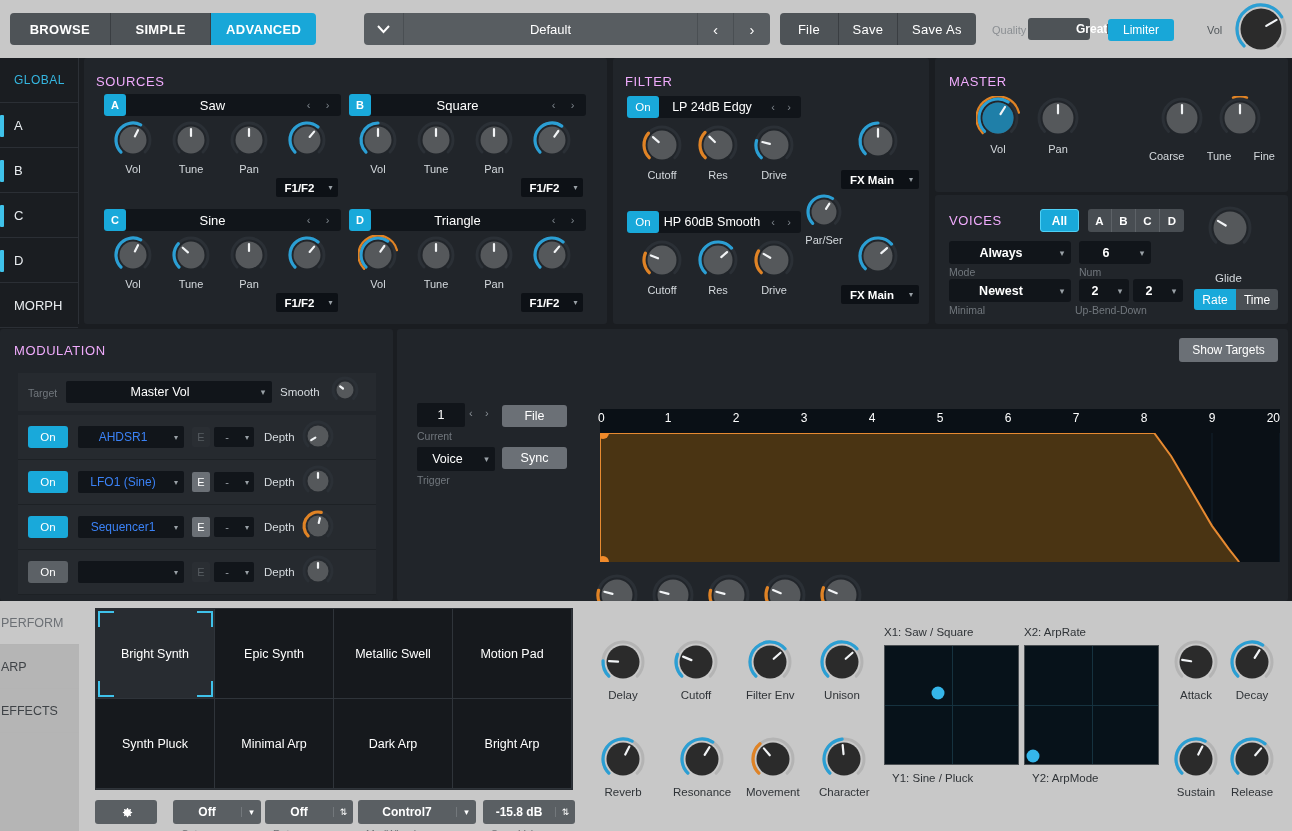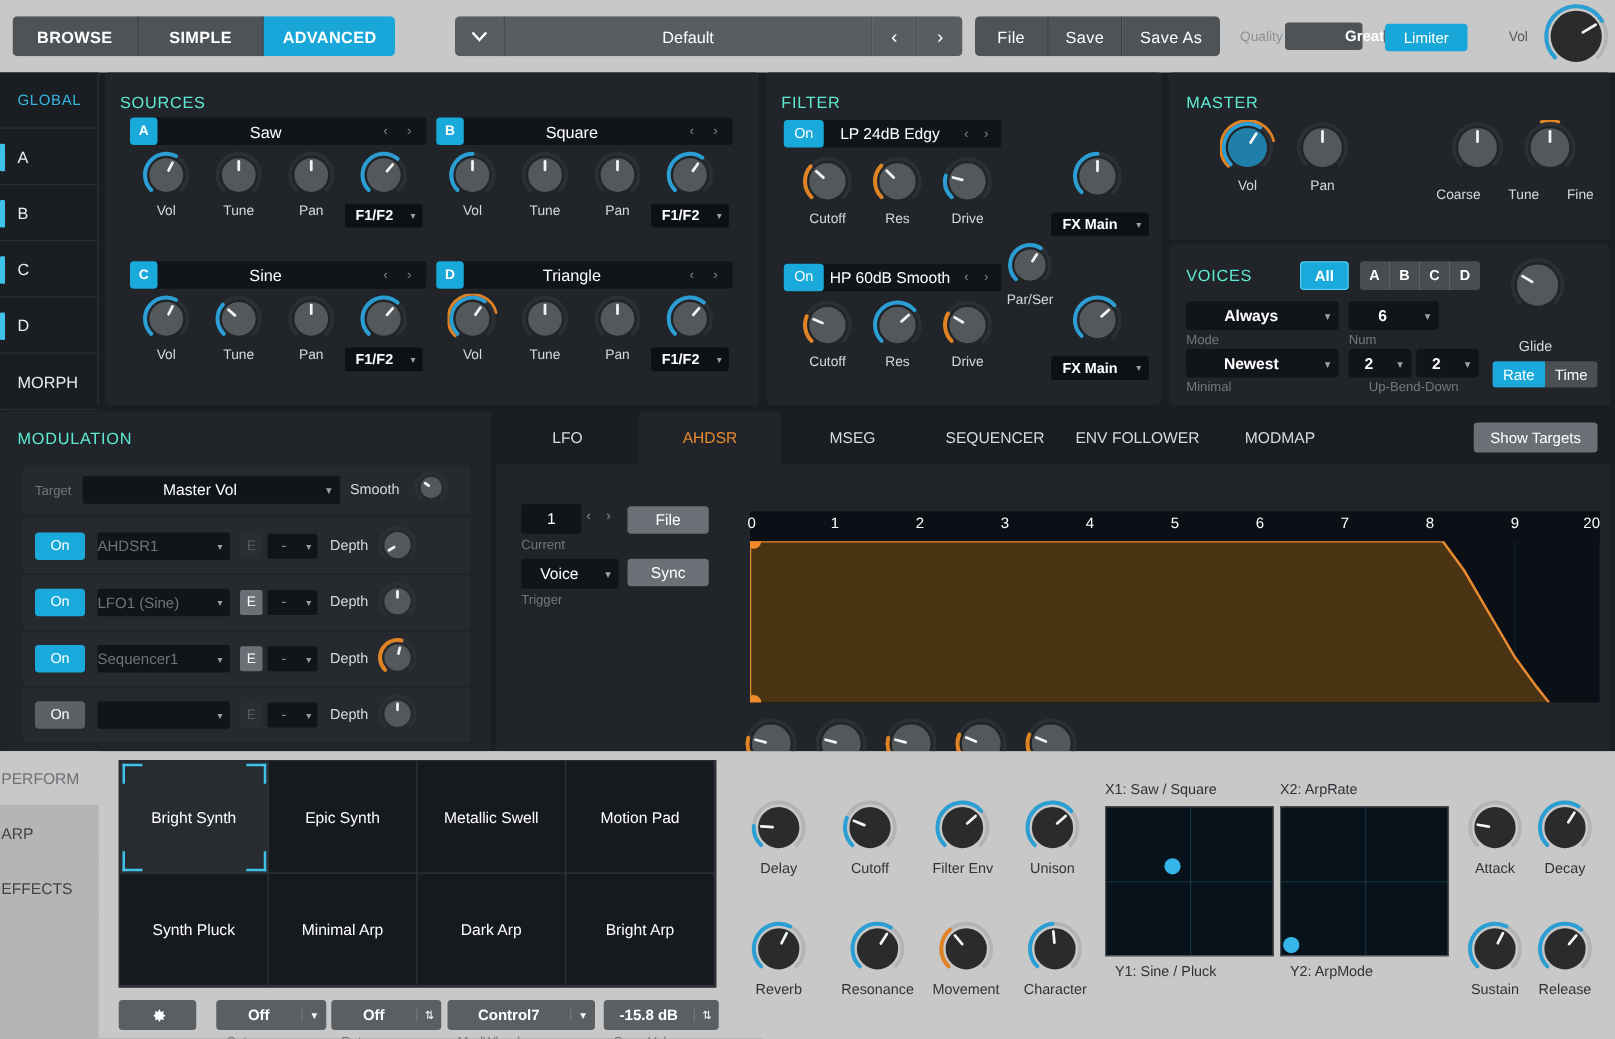--- a/index.html
+++ b/index.html
@@ -40,39 +40,39 @@
   .qual-box { position:absolute; left:1028px; top:18px; width:62px; height:22px; background:#4e5357; border-radius:3px; display:flex; align-items:center;padding-left:48px; }
   .qual-box .v { flex:1; text-align:center; font-size:12px; font-weight:bold; color:#fff;}
   .qual-box .c { width:16px; text-align:center; color:#cfd3d6; font-size:9px; border-left:1px solid #5f6468;}
   .limiter { position:absolute; left:1108px; top:19px; width:66px; height:22px; background:#18a7d8; border-radius:3px; color:#fff; font-size:12px; display:flex; align-items:center; justify-content:center;}
   .vol-label { position:absolute; left:1207px; top:24px; font-size:11px; color:#53585c;}
   #topvol { position:absolute; left:1234px; top:2px; }
 
   
   .dark { position:absolute; left:0; top:58px; width:1292px; height:543px; background:#1a1d21; }
   .panel { position:absolute; background:#21252a; border-radius:3px; }
-  .ptitle { position:absolute; font-size:13px; color:#5eead4; letter-spacing:.6px; }
+  .ptitle { position:absolute; font-size:13px; color:#f0abfc; letter-spacing:.6px; }
 
   
   .lsb { position:absolute; left:0; top:0; width:79px; height:266px; background:#1a1d21; border-right:1px solid #2c3036; }
   .lsb .it { position:relative; height:45px; display:flex; align-items:center; padding-left:14px; font-size:13px; color:#e9edf0; border-bottom:1px solid #2b2f35; }
   .lsb .it.hdr { color:#35b6e0; font-size:12px; letter-spacing:.5px; height:45px;}
   .lsb .bar { position:absolute; left:0; top:12px; width:4px; height:22px; background:#3fc2ea; border-radius:1px;}
 
   
   #pSources { left:84px; top:0px; width:523px; height:266px; }
   .oscblk { position:absolute; width:237px; height:106px; }
   .oscbar { position:absolute; left:0; top:0; width:237px; height:22px; background:#11151a; border-radius:3px; display:flex; align-items:center; }
   .oscbadge { width:22px; height:22px; background:#19a9da; border-radius:3px; color:#fff; font-size:11px; font-weight:bold; display:flex; align-items:center; justify-content:center;}
   .oscname { flex:1; text-align:center; font-size:13px; color:#fff; }
   .oscnav { width:42px; display:flex; align-items:center; justify-content:space-around; color:#7f868d; font-size:11px; padding-right:4px;}
   .knobrow { position:absolute; top:26px; left:0; display:flex; }
   .kcell { width:58px; display:flex; flex-direction:column; align-items:center; }
   .klab { font-size:11px; color:#d4d9dd; margin-top:3px; }
-  .kdrop { width:62px; height:19px; background:#0d1116; border-radius:2px; display:flex; align-items:center; margin-top:3px;}
+  .kdrop { width:62px; height:19px; background:#0d1116; border-radius:2px; display:flex; align-items:center; margin-top:18px;}
   .kdrop span.t { flex:1; text-align:center; font-size:11.5px; color:#fff; font-weight:bold;}
   .kdrop span.c { width:15px; text-align:center; font-size:8px; color:#9aa1a7; }
 
   
   #pFilter { left:613px; top:0px; width:316px; height:266px; }
   .fltbar { position:absolute; height:22px; background:#11151a; border-radius:3px; display:flex; align-items:center; }
   .onbtn { width:32px; height:22px; background:#19a9da; border-radius:3px; color:#fff; font-size:11.5px; display:flex; align-items:center; justify-content:center;}
   .fltname { flex:1; text-align:center; font-size:12.5px; color:#fff; }
   .fxdrop { position:absolute; width:78px; height:19px; background:#0d1116; border-radius:2px; display:flex; align-items:center; }
   .fxdrop .t { flex:1; text-align:center; font-size:11.5px; color:#fff; font-weight:bold; }
@@ -93,21 +93,21 @@
   .rtseg { position:absolute; display:flex; border-radius:3px; overflow:hidden; height:21px; background:#4a4f54;}
   .rtseg .s { width:42px; display:flex; align-items:center; justify-content:center; font-size:12px; color:#fff;}
   .rtseg .s.on { background:#19a9da; }
 
   
   #pMod { left:0px; top:271px; width:393px; height:272px; background:#21252a;}
   .modrow { position:absolute; left:18px; width:358px; height:45px; background:#262a2f; border-bottom:1px solid #1d2125; display:flex; align-items:center;}
   .modon { width:40px; height:22px; border-radius:3px; color:#fff; font-size:11.5px; display:flex; align-items:center; justify-content:center; margin-left:10px; background:#19a9da;}
   .modon.off { background:#5c6166; }
   .modsel { width:106px; height:22px; background:#11151a; border-radius:2px; margin-left:10px; display:flex; align-items:center;}
-  .modsel .t { flex:1; text-align:left; font-size:12px; color:#737373;}
+  .modsel .t { flex:1; text-align:center; font-size:12px; color:#3b82f6;}
   .modsel .c { width:16px; text-align:center; font-size:8px; color:#9aa1a7;}
   .ebx { width:18px; height:20px; border-radius:2px; margin-left:8px; display:flex; align-items:center; justify-content:center; font-size:11px;}
   .ebx.on { background:#6b7076; color:#fff;}
   .ebx.off { background:#2a2e33; color:#565c61;}
   .dashsel { width:40px; height:20px; background:#11151a; border-radius:2px; margin-left:4px; display:flex; align-items:center;}
   .dashsel .t { flex:1; text-align:center; font-size:11px; color:#9aa1a7;}
   .dashsel .c { width:14px; text-align:center; font-size:8px; color:#9aa1a7;}
   .dlab { font-size:11.5px; color:#d6dbdf; margin-left:10px;}
 
   
@@ -606,21 +606,21 @@
       <div class="sublab" style="left:14px;top:109px;">Minimal</div>
 
       <div class="vsel" style="left:144px;top:84px;width:50px;">
         <span class="t">2</span>
         <span class="c">▾</span>
       </div>
       <div class="vsel" style="left:198px;top:84px;width:50px;">
         <span class="t">2</span>
         <span class="c">▾</span>
       </div>
-      <div class="sublab" style="left:160px;top:109px;text-align:center;">Up-Bend-Down</div>
+      <div class="sublab" style="left:140px;top:109px;text-align:center;">Up-Bend-Down</div>
 
       <div id="glideHost" style="position:absolute;left:272px;top:10px;"><svg class="knob" width="46" height="46" viewBox="0 0 46 46">
     <path d="M8.86 37.14 A20 20 0 1 1 37.14 37.14" stroke="#2b3036" stroke-width="3" fill="none" stroke-linecap="round"></path>
     <circle cx="23" cy="23" r="16.5" fill="#55585b"></circle>
     <line x1="18.74" y1="20.48" x2="10.95" y2="15.87" stroke="#f2f4f6" stroke-width="2.2" stroke-linecap="round"></line>
   </svg></div>
       <div class="sublab" style="left:280px;top:77px;color:#d4d9dd;font-size:11.5px;">Glide</div>
       <div class="rtseg" style="left:259px;top:94px;">
         <div class="s on">Rate</div>
         <div class="s">Time</div>
@@ -715,28 +715,20 @@
    <div style="margin-left:6px"><svg class="knob" width="34" height="34" viewBox="0 0 34 34">
     <path d="M7.10 26.90 A14 14 0 1 1 26.90 26.90" stroke="#2b3036" stroke-width="3" fill="none" stroke-linecap="round"></path>
     <circle cx="17" cy="17" r="10.5" fill="#55585b"></circle>
     <line x1="17.00" y1="13.85" x2="17.00" y2="9.00" stroke="#f2f4f6" stroke-width="2.2" stroke-linecap="round"></line>
   </svg></div>
           </div>
         </div>
     </div>
 
     <div class="panel" id="pEnv">
-      <div class="tabs" id="envTabs">
-          <div class="tab">LFO</div>
-          <div class="tab active">AHDSR</div>
-          <div class="tab">MSEG</div>
-          <div class="tab">SEQUENCER</div>
-          <div class="tab">ENV FOLLOWER</div>
-          <div class="tab">MODMAP</div>
-        </div>
       <div class="showtgt">Show Targets</div>
 
       <div style="position:absolute;left:20px;top:74px;width:48px;height:24px;background:#11151a;border-radius:2px;display:flex;align-items:center;justify-content:center;">
         <span style="font-size:12.5px;color:#fff;">1</span>
       </div>
       <div style="position:absolute;left:72px;top:78px;color:#8b9197;font-size:11px;">‹</div>
       <div style="position:absolute;left:88px;top:78px;color:#8b9197;font-size:11px;">›</div>
       <div class="sublab" style="left:20px;top:101px;">Current</div>
 
       <div style="position:absolute;left:105px;top:76px;width:65px;height:22px;background:#6b7076;border-radius:3px;display:flex;align-items:center;justify-content:center;font-size:12.5px;color:#fff;">File</div>

